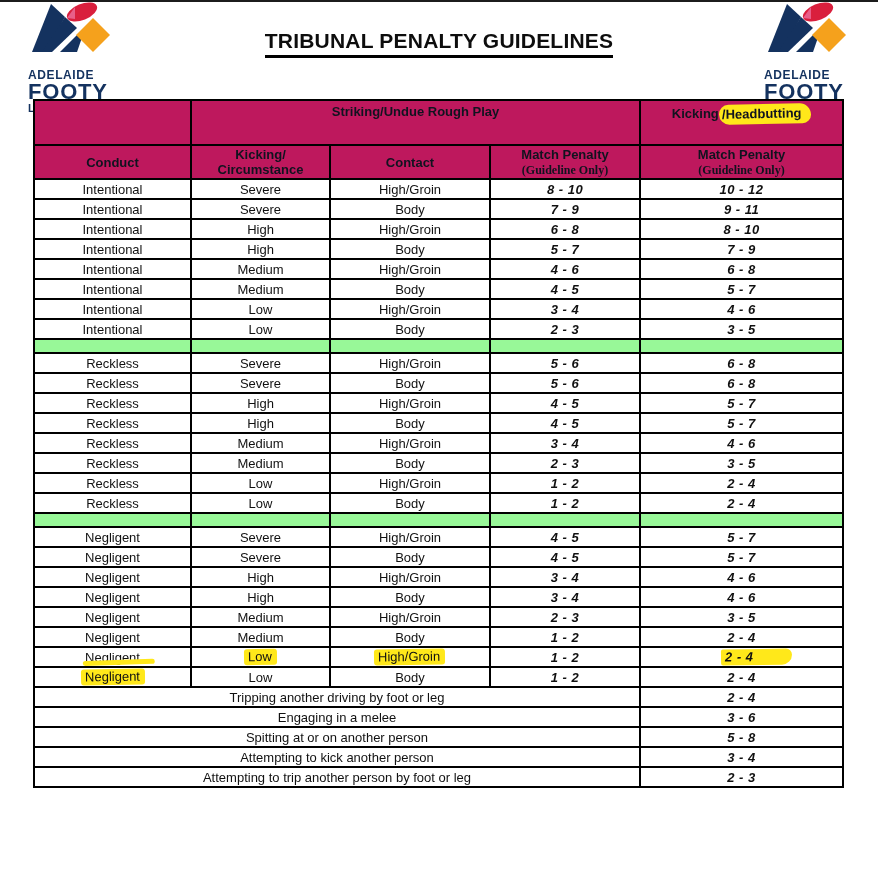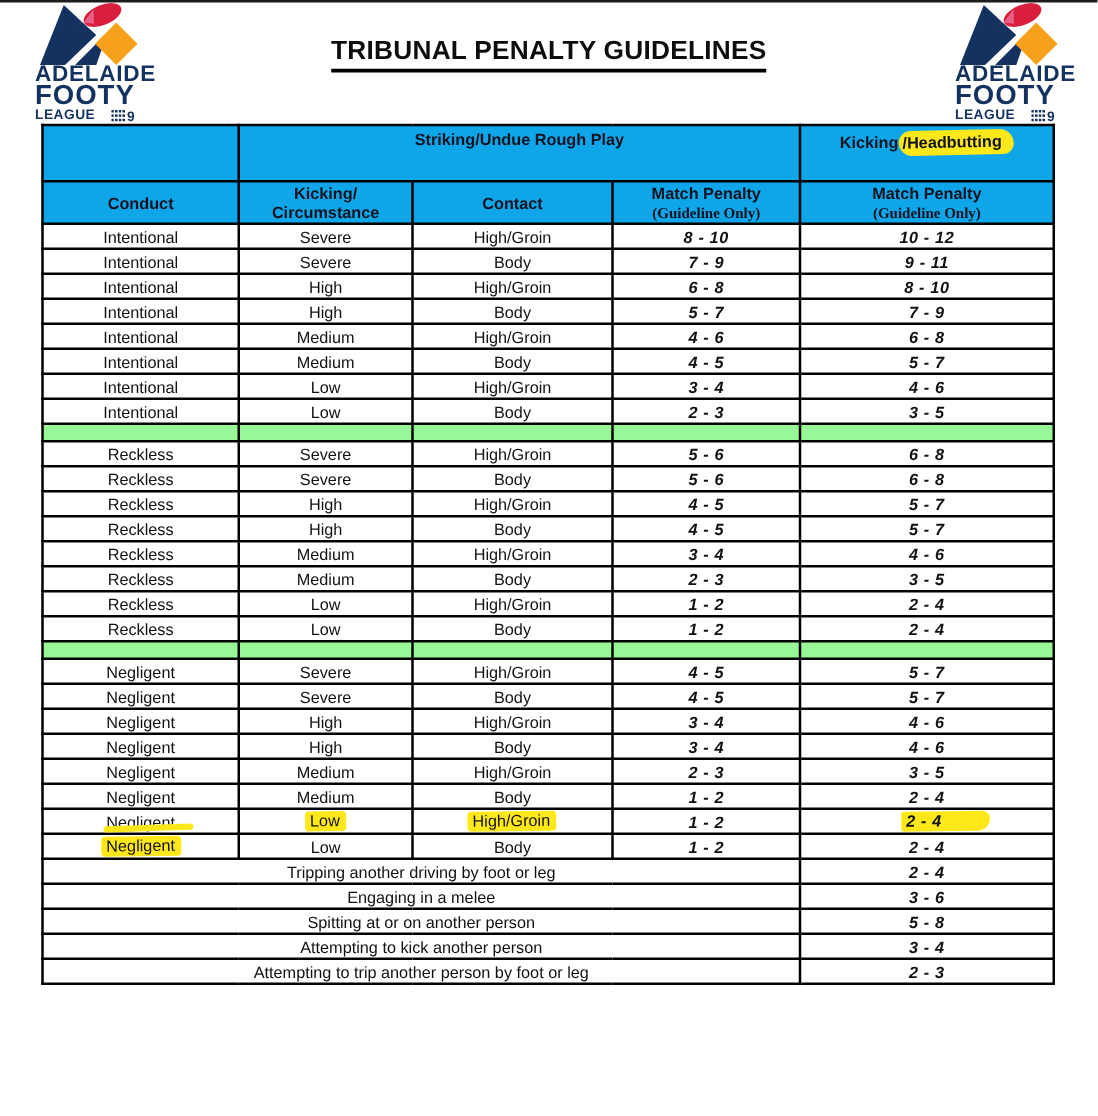--- a/index.html
+++ b/index.html
@@ -6,39 +6,39 @@
   body{
     width:878px;height:893px;background:#ffffff;position:relative;overflow:hidden;
     font-family:"Liberation Sans", sans-serif;color:#111;
   }
   .top-edge{position:absolute;top:0;left:0;width:878px;height:2px;background:#1c1c1c;}
   
   .logo{position:absolute;top:2px;width:100px;color:#14325f;font-weight:bold;}
   .logo-left{left:28px;}
   .logo-right{left:764px;}
   .emblem{display:block;margin-left:2px;}
-  .logo .l1{font-size:18px;letter-spacing:.6px;line-height:13px;margin-top:1px;}
+  .logo .l1{font-size:12px;letter-spacing:.6px;line-height:13px;margin-top:17px;}
   .logo .l2{font-size:22px;letter-spacing:.8px;line-height:20px;}
   .logo .l3{font-size:11px;letter-spacing:.4px;line-height:12px;display:flex;align-items:center;gap:13px;}
   
   .title-wrap{position:absolute;top:13px;left:0;width:878px;text-align:center;margin-top:16px;}
   .title{
     display:inline-block;font-size:21px;font-weight:bold;letter-spacing:.2px;
     border-bottom:3px solid #000;padding-bottom:2px;color:#0d0d0d;
   }
   
   .tbl{
     position:absolute;left:33px;top:99px;width:809px;
     border-collapse:collapse;table-layout:fixed;
   }
   .tbl td{
     border:2px solid #000;font-size:13px;text-align:center;vertical-align:middle;
     padding:0 4px;height:18px;line-height:15px;overflow:visible;
   }
-  .hdr td{background:#0ea5e9;font-weight:bold;color:#10131f;}
+  .hdr td{background:#be185d;font-weight:bold;color:#10131f;}
   .group-row td{height:40px;vertical-align:top;padding-top:3px;}
   .col-row td{height:32px;}
   .col-row .sub{font-size:12px;font-family:Liberation Serif, serif;}
   .sep-row td{background:#98f898;height:12px;}
   .pen{font-style:italic;font-weight:600;font-size:12px;letter-spacing:.5px;}
   .desc{text-align:left;padding-left:6px;}
   .tall-row td{height:32px;vertical-align:top;padding-top:2px;}
   
   .hl{
     background:#ffe81a;display:inline-block;padding:0 5px 1px 4px;

